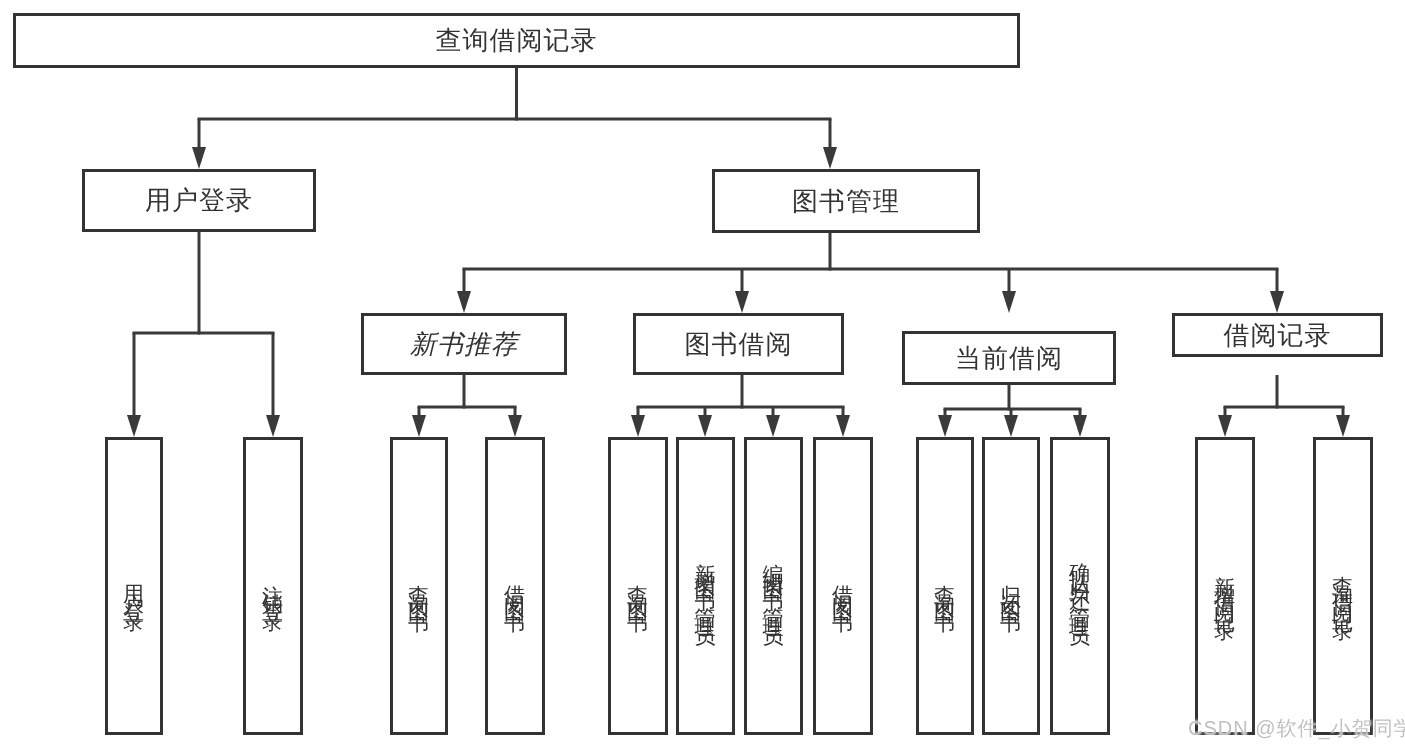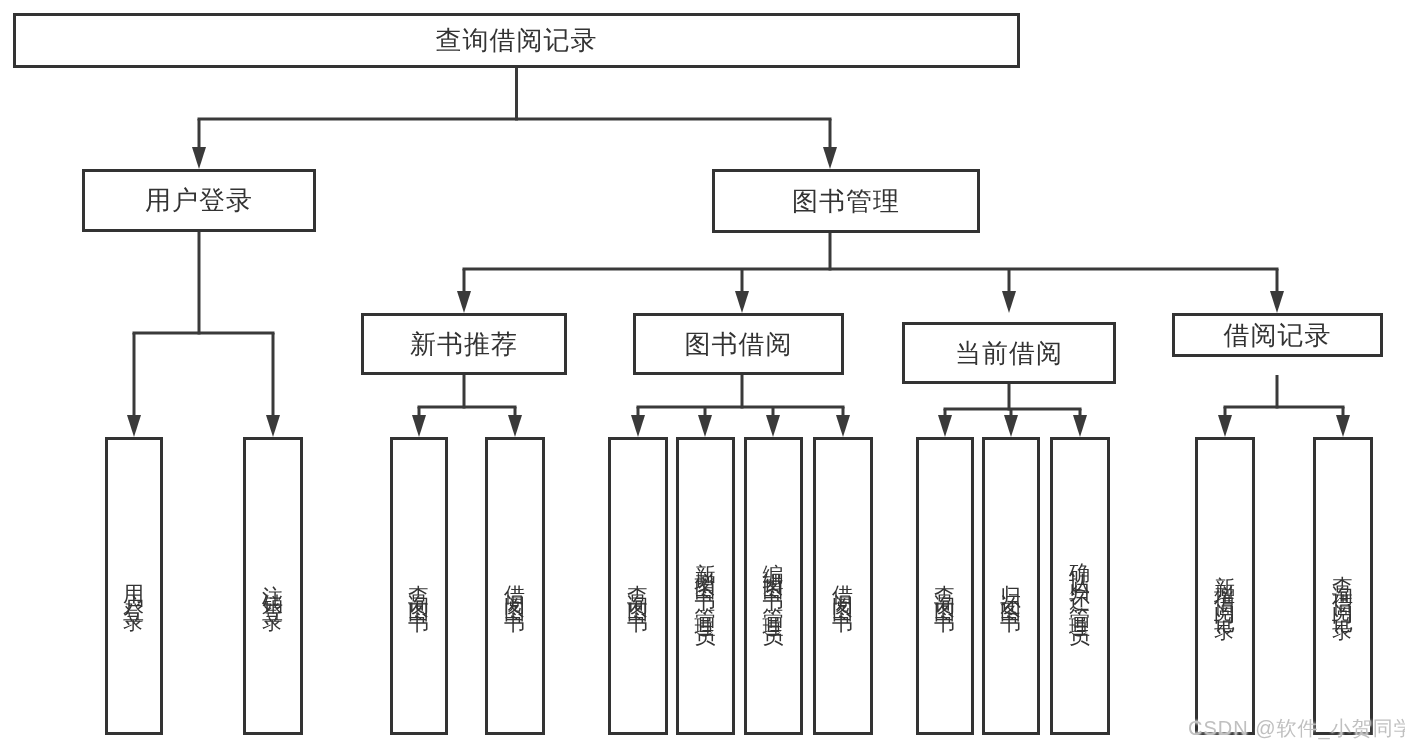--- a/index.html
+++ b/index.html
@@ -121,27 +121,27 @@
     <span class="h-label">查询借阅记录</span>
   </div>
 
   <div class="box" style="left:82px;top:169px;width:234px;height:63px;">
     <span class="h-label">用户登录</span>
   </div>
   <div class="box" style="left:712px;top:169px;width:268px;height:64px;">
     <span class="h-label">图书管理</span>
   </div>
 
-  <div class="box" style="left:361px;top:313px;width:206px;height:62px;">
+  <div class="box" style="left:361px;top:313px;width:206px;height:62px;font-style:italic;">
     <span class="h-label">新书推荐</span>
   </div>
   <div class="box" style="left:633px;top:313px;width:211px;height:62px;">
     <span class="h-label">图书借阅</span>
   </div>
-  <div class="box" style="left:902px;top:322px;width:214px;height:62px;">
+  <div class="box" style="left:902px;top:331px;width:214px;height:54px;">
     <span class="h-label">当前借阅</span>
   </div>
   <div class="box" style="left:1172px;top:313px;width:211px;height:44px;">
     <span class="h-label">借阅记录</span>
   </div>
 
   <div class="box" style="left:105px;top:437px;width:58px;height:298px;">
     <span class="v-label">用户登录</span>
   </div>
   <div class="box" style="left:243px;top:437px;width:60px;height:298px;">

